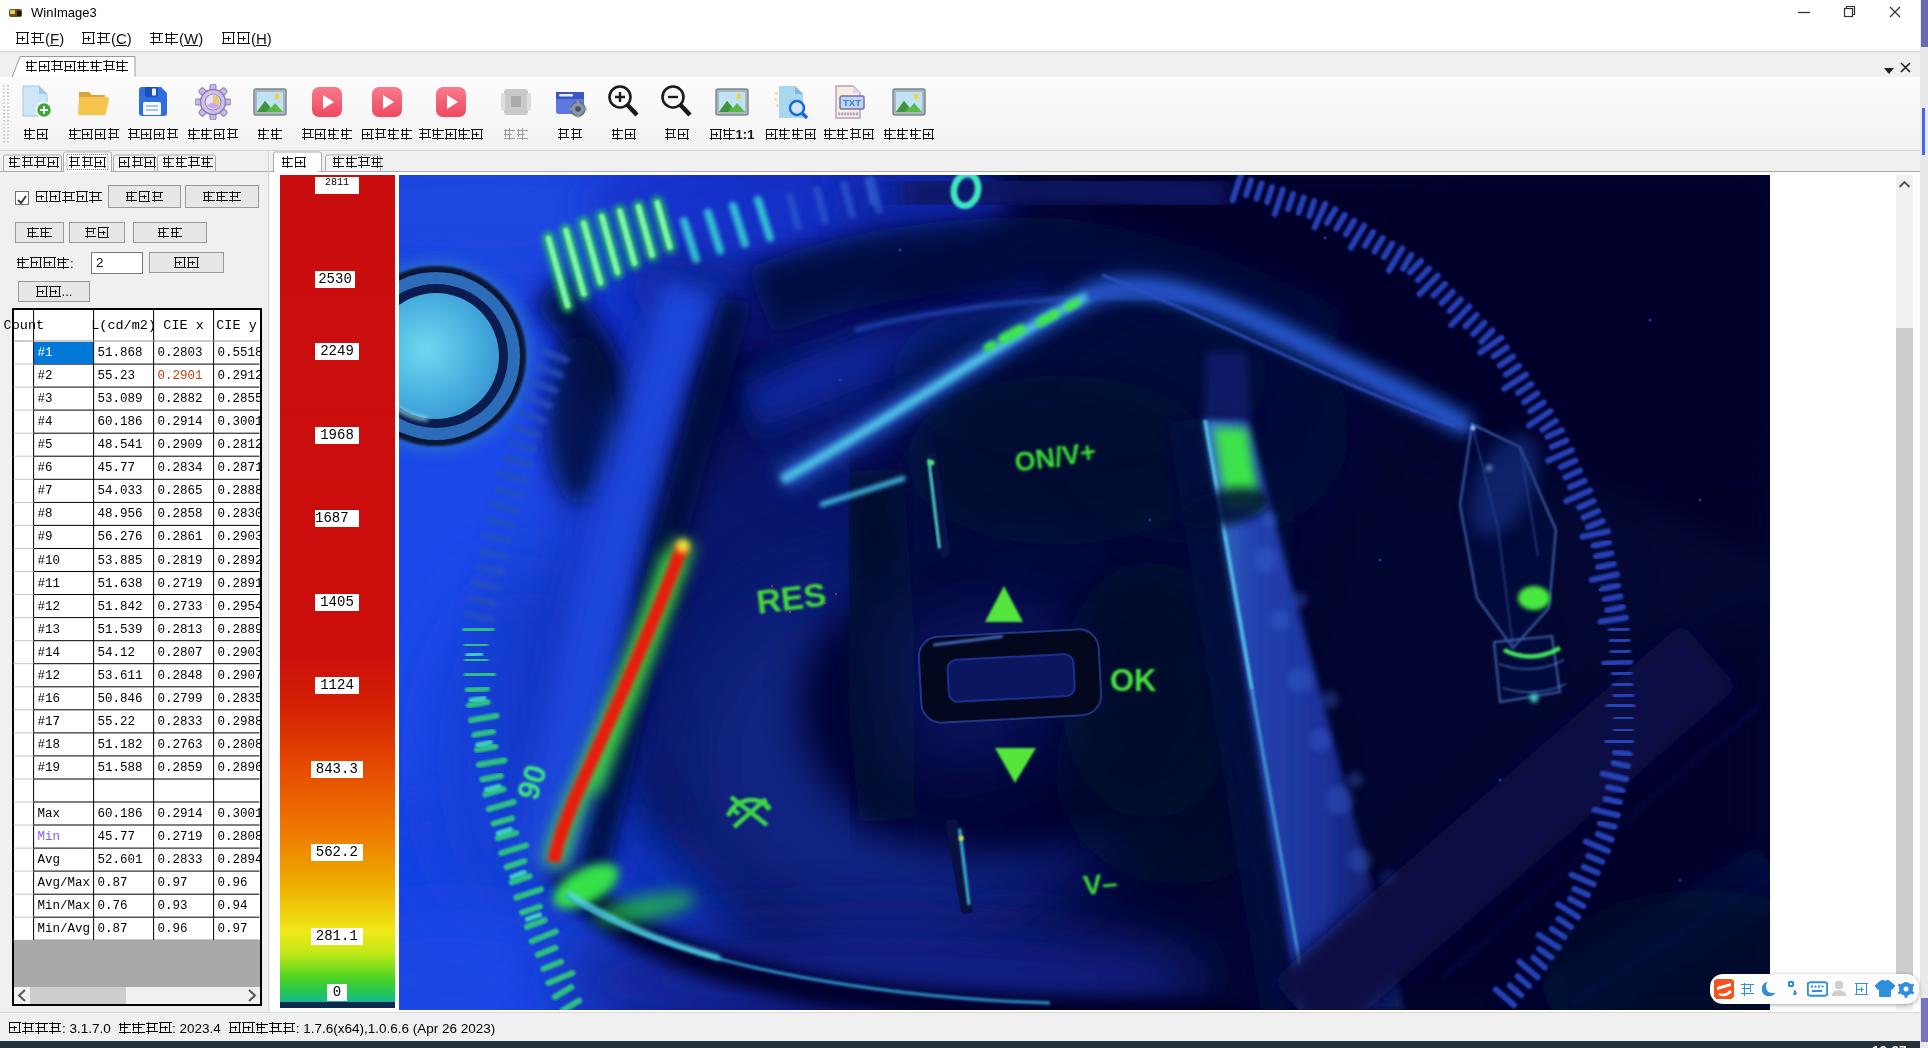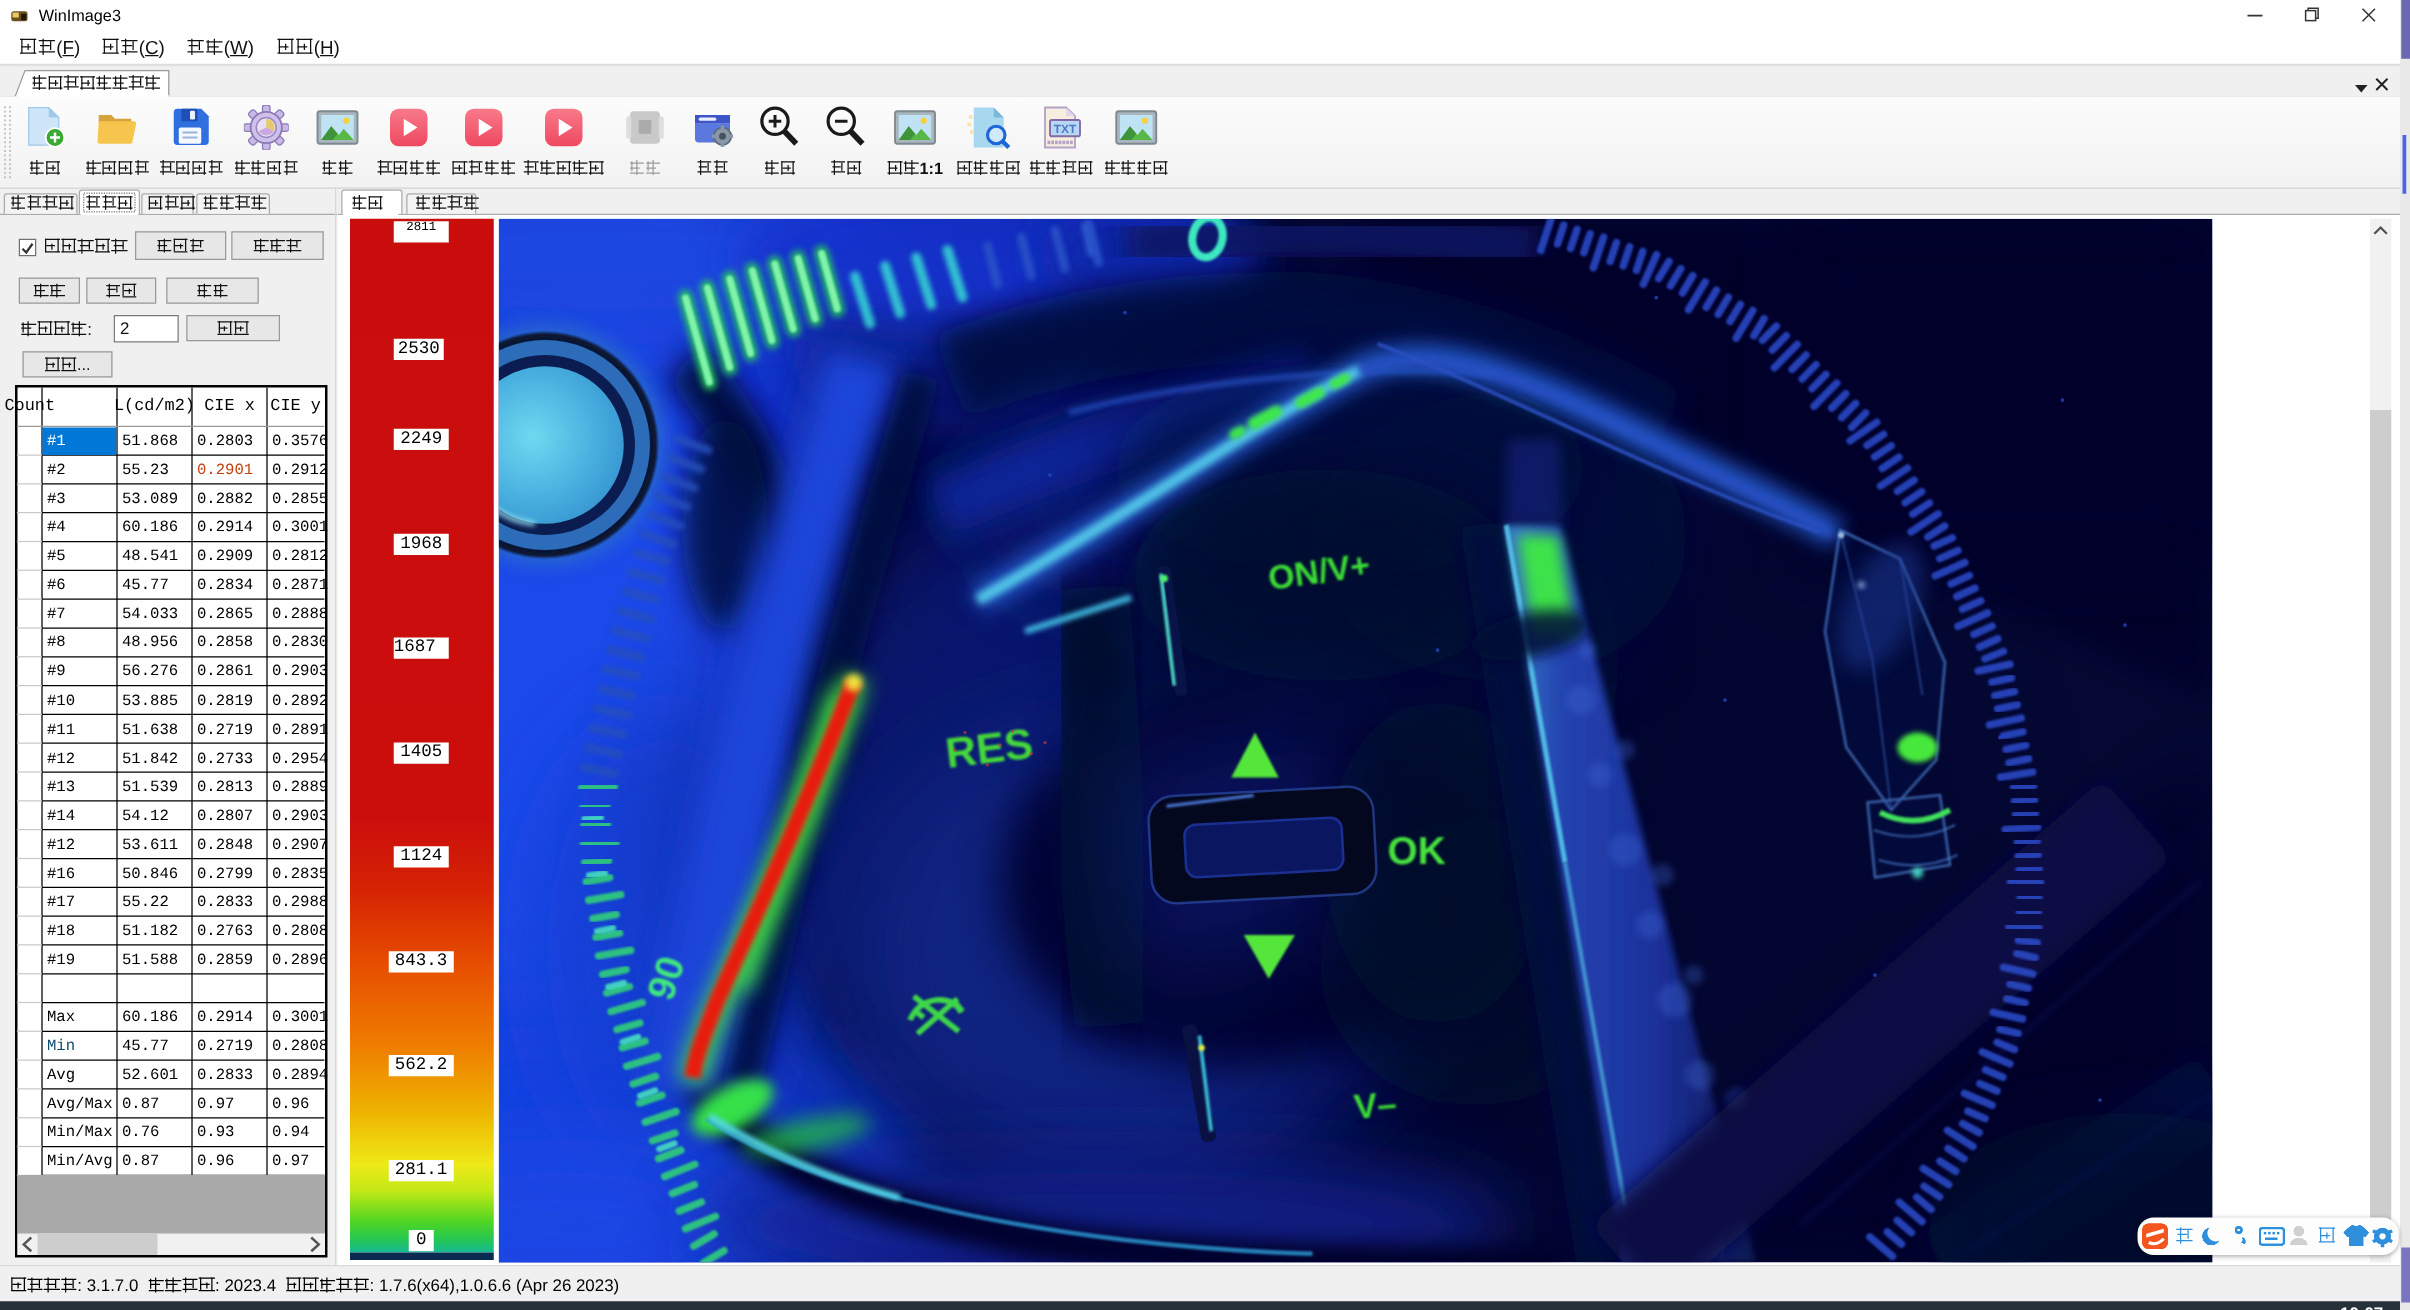--- a/index.html
+++ b/index.html
@@ -275,21 +275,21 @@
     <line x1="13.5" y1="940.3" x2="33.6" y2="940.3" stroke="#c8c8c8" stroke-width="1"></line>
   </svg>
 <div class="abs mono" style="left:63.6px;top:318.0px;width:120px;margin-left:-60px;font-size:13.5px;color:#000">Count</div>
 <div class="abs mono" style="left:123.6px;top:318.0px;width:120px;margin-left:-60px;text-align:center;font-size:13.5px;color:#000">L(cd/m2)</div>
 <div class="abs mono" style="left:183.6px;top:318.0px;width:120px;margin-left:-60px;text-align:center;font-size:13.5px;color:#000">CIE x</div>
 <div class="abs mono" style="left:236.5px;top:318.0px;width:120px;margin-left:-60px;text-align:center;font-size:13.5px;color:#000">CIE y</div>
 <div class="abs" style="left:34.1px;top:342.0px;width:59.0px;height:22.1px;background:#0078d7"></div>
 <div class="abs mono" style="left:37.6px;top:346.0px;font-size:12.5px;color:#fff">#1</div>
 <div class="abs mono" style="left:97.6px;top:346.0px;font-size:12.5px;color:#000">51.868</div>
 <div class="abs mono" style="left:157.6px;top:346.0px;font-size:12.5px;color:#000">0.2803</div>
-<div class="abs mono" style="left:217.6px;top:346.0px;font-size:12.5px;color:#000">0.3576</div>
+<div class="abs mono" style="left:217.6px;top:346.0px;font-size:12.5px;color:#000">0.5518</div>
 <div class="abs mono" style="left:37.6px;top:369.1px;font-size:12.5px;color:#000">#2</div>
 <div class="abs mono" style="left:97.6px;top:369.1px;font-size:12.5px;color:#000">55.23</div>
 <div class="abs mono" style="left:157.6px;top:369.1px;font-size:12.5px;color:#c2410c">0.2901</div>
 <div class="abs mono" style="left:217.6px;top:369.1px;font-size:12.5px;color:#000">0.2912</div>
 <div class="abs mono" style="left:37.6px;top:392.1px;font-size:12.5px;color:#000">#3</div>
 <div class="abs mono" style="left:97.6px;top:392.1px;font-size:12.5px;color:#000">53.089</div>
 <div class="abs mono" style="left:157.6px;top:392.1px;font-size:12.5px;color:#000">0.2882</div>
 <div class="abs mono" style="left:217.6px;top:392.1px;font-size:12.5px;color:#000">0.2855</div>
 <div class="abs mono" style="left:37.6px;top:415.1px;font-size:12.5px;color:#000">#4</div>
 <div class="abs mono" style="left:97.6px;top:415.1px;font-size:12.5px;color:#000">60.186</div>
@@ -352,21 +352,21 @@
 <div class="abs mono" style="left:157.6px;top:737.9px;font-size:12.5px;color:#000">0.2763</div>
 <div class="abs mono" style="left:217.6px;top:737.9px;font-size:12.5px;color:#000">0.2808</div>
 <div class="abs mono" style="left:37.6px;top:760.9px;font-size:12.5px;color:#000">#19</div>
 <div class="abs mono" style="left:97.6px;top:760.9px;font-size:12.5px;color:#000">51.588</div>
 <div class="abs mono" style="left:157.6px;top:760.9px;font-size:12.5px;color:#000">0.2859</div>
 <div class="abs mono" style="left:217.6px;top:760.9px;font-size:12.5px;color:#000">0.2896</div>
 <div class="abs mono" style="left:37.6px;top:807.0px;font-size:12.5px;color:#000">Max</div>
 <div class="abs mono" style="left:97.6px;top:807.0px;font-size:12.5px;color:#000">60.186</div>
 <div class="abs mono" style="left:157.6px;top:807.0px;font-size:12.5px;color:#000">0.2914</div>
 <div class="abs mono" style="left:217.6px;top:807.0px;font-size:12.5px;color:#000">0.3001</div>
-<div class="abs mono" style="left:37.6px;top:830.0px;font-size:12.5px;color:#0c4a6e">Min</div>
+<div class="abs mono" style="left:37.6px;top:830.0px;font-size:12.5px;color:#8b5cf6">Min</div>
 <div class="abs mono" style="left:97.6px;top:830.0px;font-size:12.5px;color:#000">45.77</div>
 <div class="abs mono" style="left:157.6px;top:830.0px;font-size:12.5px;color:#000">0.2719</div>
 <div class="abs mono" style="left:217.6px;top:830.0px;font-size:12.5px;color:#000">0.2808</div>
 <div class="abs mono" style="left:37.6px;top:853.1px;font-size:12.5px;color:#000">Avg</div>
 <div class="abs mono" style="left:97.6px;top:853.1px;font-size:12.5px;color:#000">52.601</div>
 <div class="abs mono" style="left:157.6px;top:853.1px;font-size:12.5px;color:#000">0.2833</div>
 <div class="abs mono" style="left:217.6px;top:853.1px;font-size:12.5px;color:#000">0.2894</div>
 <div class="abs mono" style="left:37.6px;top:876.1px;font-size:12.5px;color:#000">Avg/Max</div>
 <div class="abs mono" style="left:97.6px;top:876.1px;font-size:12.5px;color:#000">0.87</div>
 <div class="abs mono" style="left:157.6px;top:876.1px;font-size:12.5px;color:#000">0.97</div>

